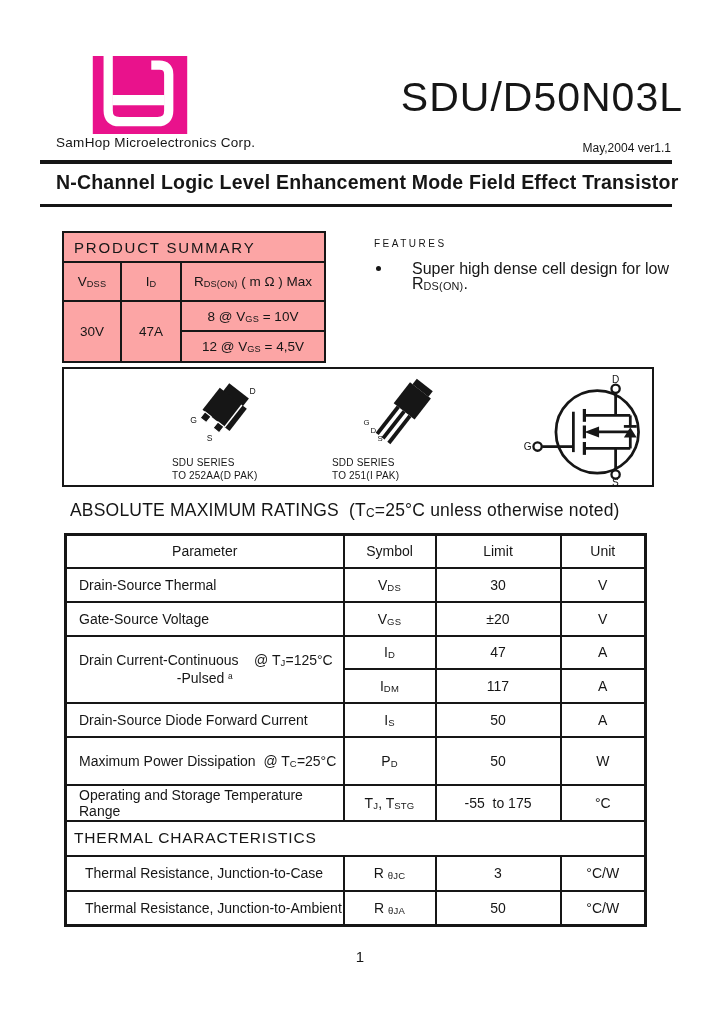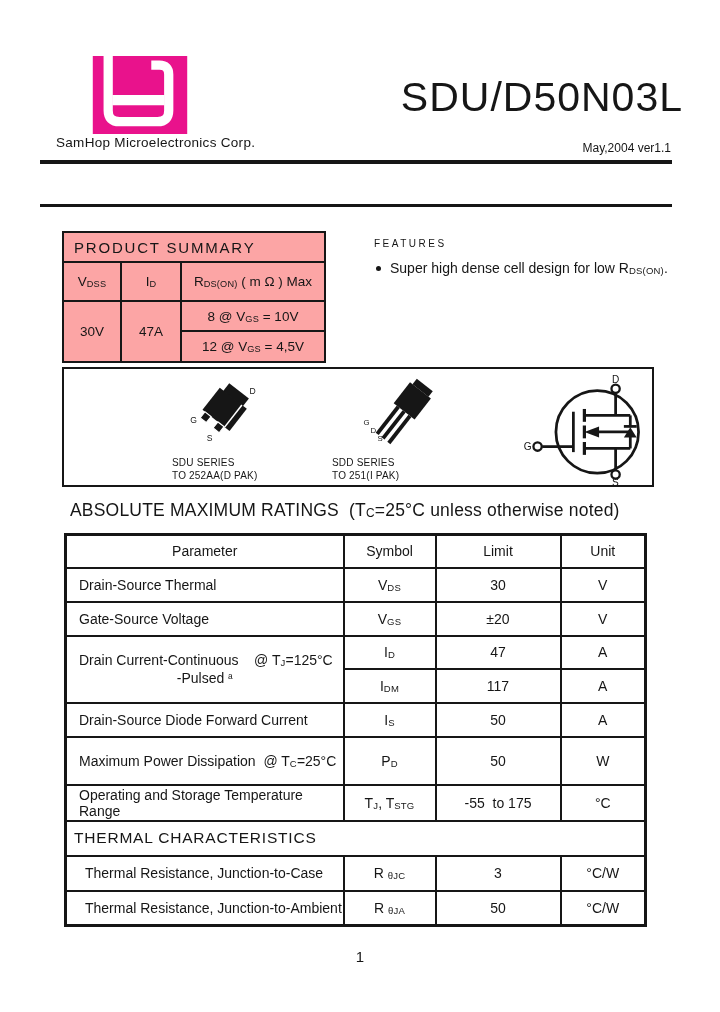--- a/index.html
+++ b/index.html
@@ -19,21 +19,21 @@
   .sup{font-size:60%;vertical-align:0.45em;}
 
   
   .sumtbl{border-collapse:collapse;background:#fca5a5;}
   .sumtbl td{border:2.5px solid #161616;font-size:13.5px;text-align:center;vertical-align:middle;padding:0 4px;}
   .sumtbl td.sumtitle{text-align:left;font-size:15px;letter-spacing:1.8px;padding:5px 10px;}
 
   
   .features{width:300px;}
   .ftitle{font-size:10px;letter-spacing:2.5px;margin-bottom:12px;}
-  .fitem{display:flex;align-items:flex-start;font-size:14px;margin-bottom:11px;line-height:15px;}
+  .fitem{display:flex;align-items:flex-start;font-size:16px;margin-bottom:11px;line-height:15px;gap:22px;}
   .bullet{flex:0 0 auto;width:5px;height:5px;border-radius:50%;background:#161616;margin:5px 9px 0 2px;}
 
   
   .pkgbox{position:absolute;left:62px;top:367px;width:592px;height:120px;border:2px solid #161616;
           display:flex;align-items:flex-start;padding-top:6px;box-sizing:border-box;}
   .figure{position:relative;}
   .caption{font-size:10px;line-height:12.5px;letter-spacing:0.2px;}
   svg text{font-family:"Liberation Sans","DejaVu Sans",sans-serif;font-size:11px;fill:#161616;}
 
   
@@ -57,20 +57,21 @@
 
   <svg class="abs" style="left:92px;top:56px;" width="96" height="78" viewBox="0 0 92 76" aria-hidden="true">
     <rect x="0" y="0" width="92" height="76" fill="#E9128C"></rect>
     <path d="M15,0 L15,53 Q15,64 26,64 L63,64 Q74,64 74,53 L74,18 Q74,9 65,9 L57,9" stroke="#ffffff" stroke-width="9" fill="none"></path>
     <rect x="19" y="38" width="51" height="10" fill="#ffffff"></rect>
   </svg>
   <div class="abs" id="company">SamHop Microelectronics Corp.</div>
   <div class="abs" id="partnum">SDU/D50N03L</div>
   <div class="abs" id="revision">May,2004 ver1.1</div>
   <div class="rule" style="top:160px;height:4px;"></div>
+  <div class="abs" id="subtitle">N-Channel Logic Level Enhancement Mode Field Effect Transistor</div>
   <div class="rule" style="top:204px;height:3px;"></div>
 
   <table class="sumtbl abs" style="left:62px;top:231px;">
     <colgroup>
         <col style="width:58px">
         <col style="width:60px">
         <col style="width:144px">
       </colgroup>
     <tbody>
         <tr style="height:30px">

